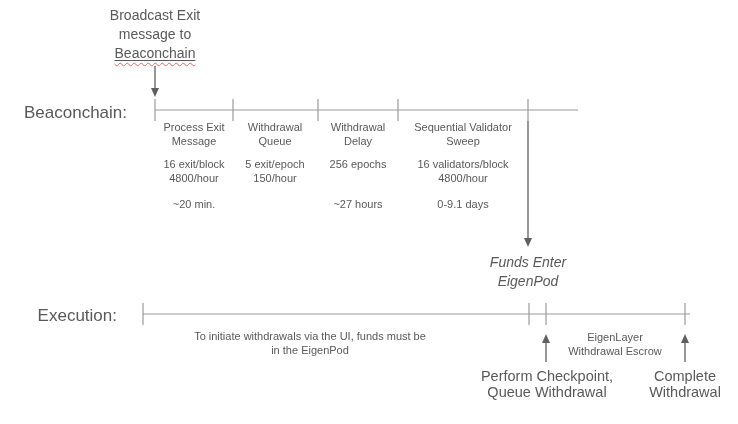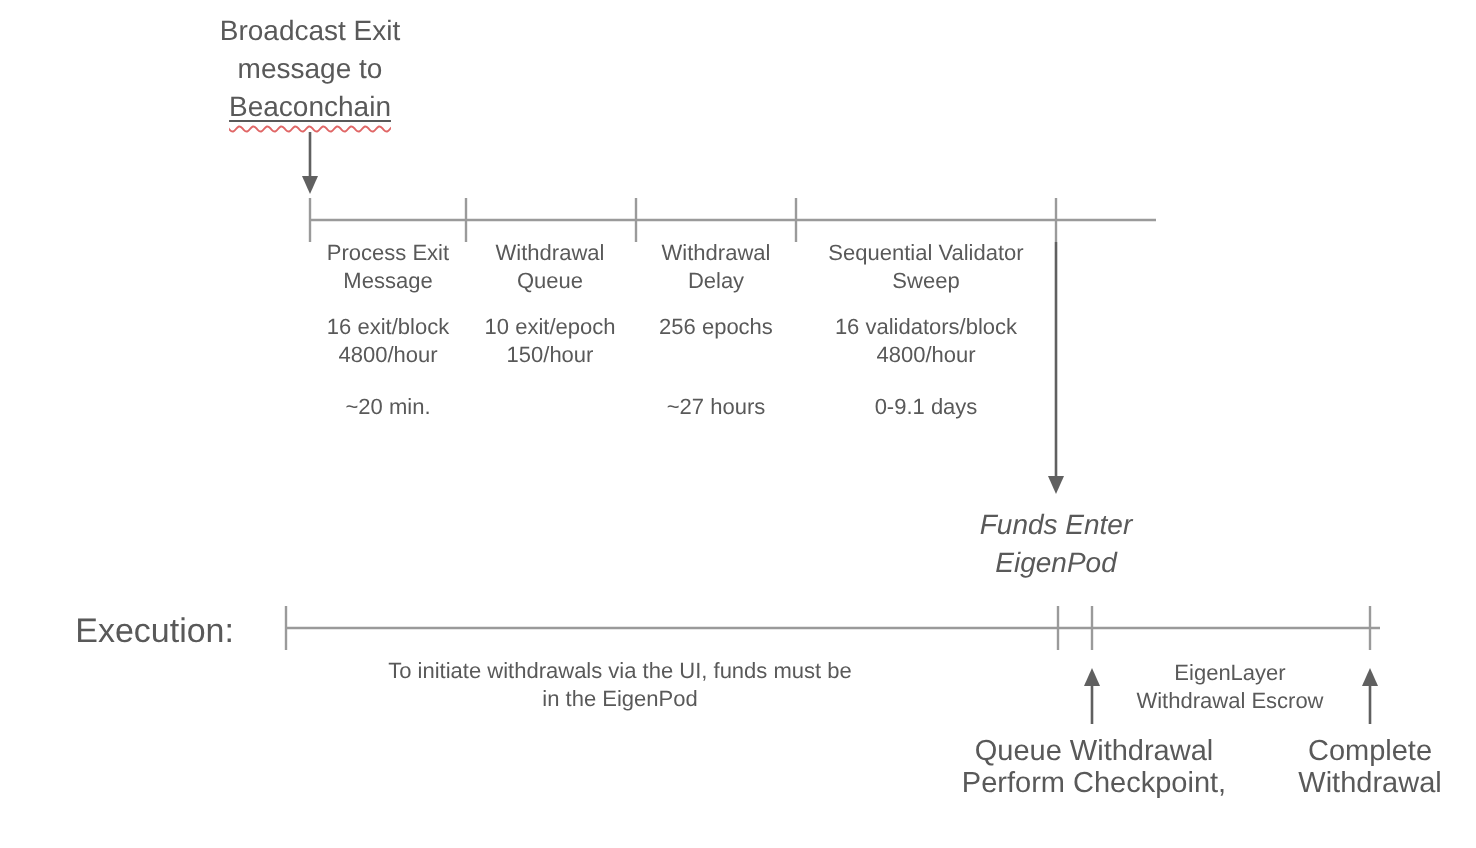--- a/index.html
+++ b/index.html
@@ -129,41 +129,42 @@
       <polygon class="arrow-head" points="685,334 681,343 689,343"></polygon>
     </g>
   </svg>
 
   <div class="ann top-ann">
     <div>Broadcast Exit</div>
     <div>message to</div>
     <div class="spellcheck"><span class="u">Beaconchain</span></div>
   </div>
 
+  <div class="row-label" id="beacon-label">Beaconchain:</div>
 
   <div id="columns">
     <div class="col" style="left: 194px;">
       <div class="col-title">
         <div class="t1">Process Exit</div>
         <div class="t2">Message</div>
       </div>
       <div class="col-rate">
         <div class="r1">16 exit/block</div>
         <div class="r2">4800/hour</div>
       </div>
       <div class="col-duration">~20 min.</div>
     </div>
 
     <div class="col" style="left: 275px;">
       <div class="col-title">
         <div class="t1">Withdrawal</div>
         <div class="t2">Queue</div>
       </div>
       <div class="col-rate">
-        <div class="r1">10 exit/epoch</div>
+        <div class="r1">5 exit/epoch</div>
         <div class="r2">150/hour</div>
       </div>
     </div>
 
     <div class="col" style="left: 358px;">
       <div class="col-title">
         <div class="t1">Withdrawal</div>
         <div class="t2">Delay</div>
       </div>
       <div class="col-rate">
@@ -197,22 +198,22 @@
     <div>To initiate withdrawals via the UI, funds must be</div>
     <div>in the EigenPod</div>
   </div>
 
   <div class="small-ann" id="escrow-label">
     <div>EigenLayer</div>
     <div>Withdrawal Escrow</div>
   </div>
 
   <div class="ann" id="checkpoint-label">
+    <div>Perform Checkpoint,</div>
     <div>Queue Withdrawal</div>
-    <div>Perform Checkpoint,</div>
   </div>
 
   <div class="ann" id="complete-label">
     <div>Complete</div>
     <div>Withdrawal</div>
   </div>
 
 </div>
 
 </body></html>

